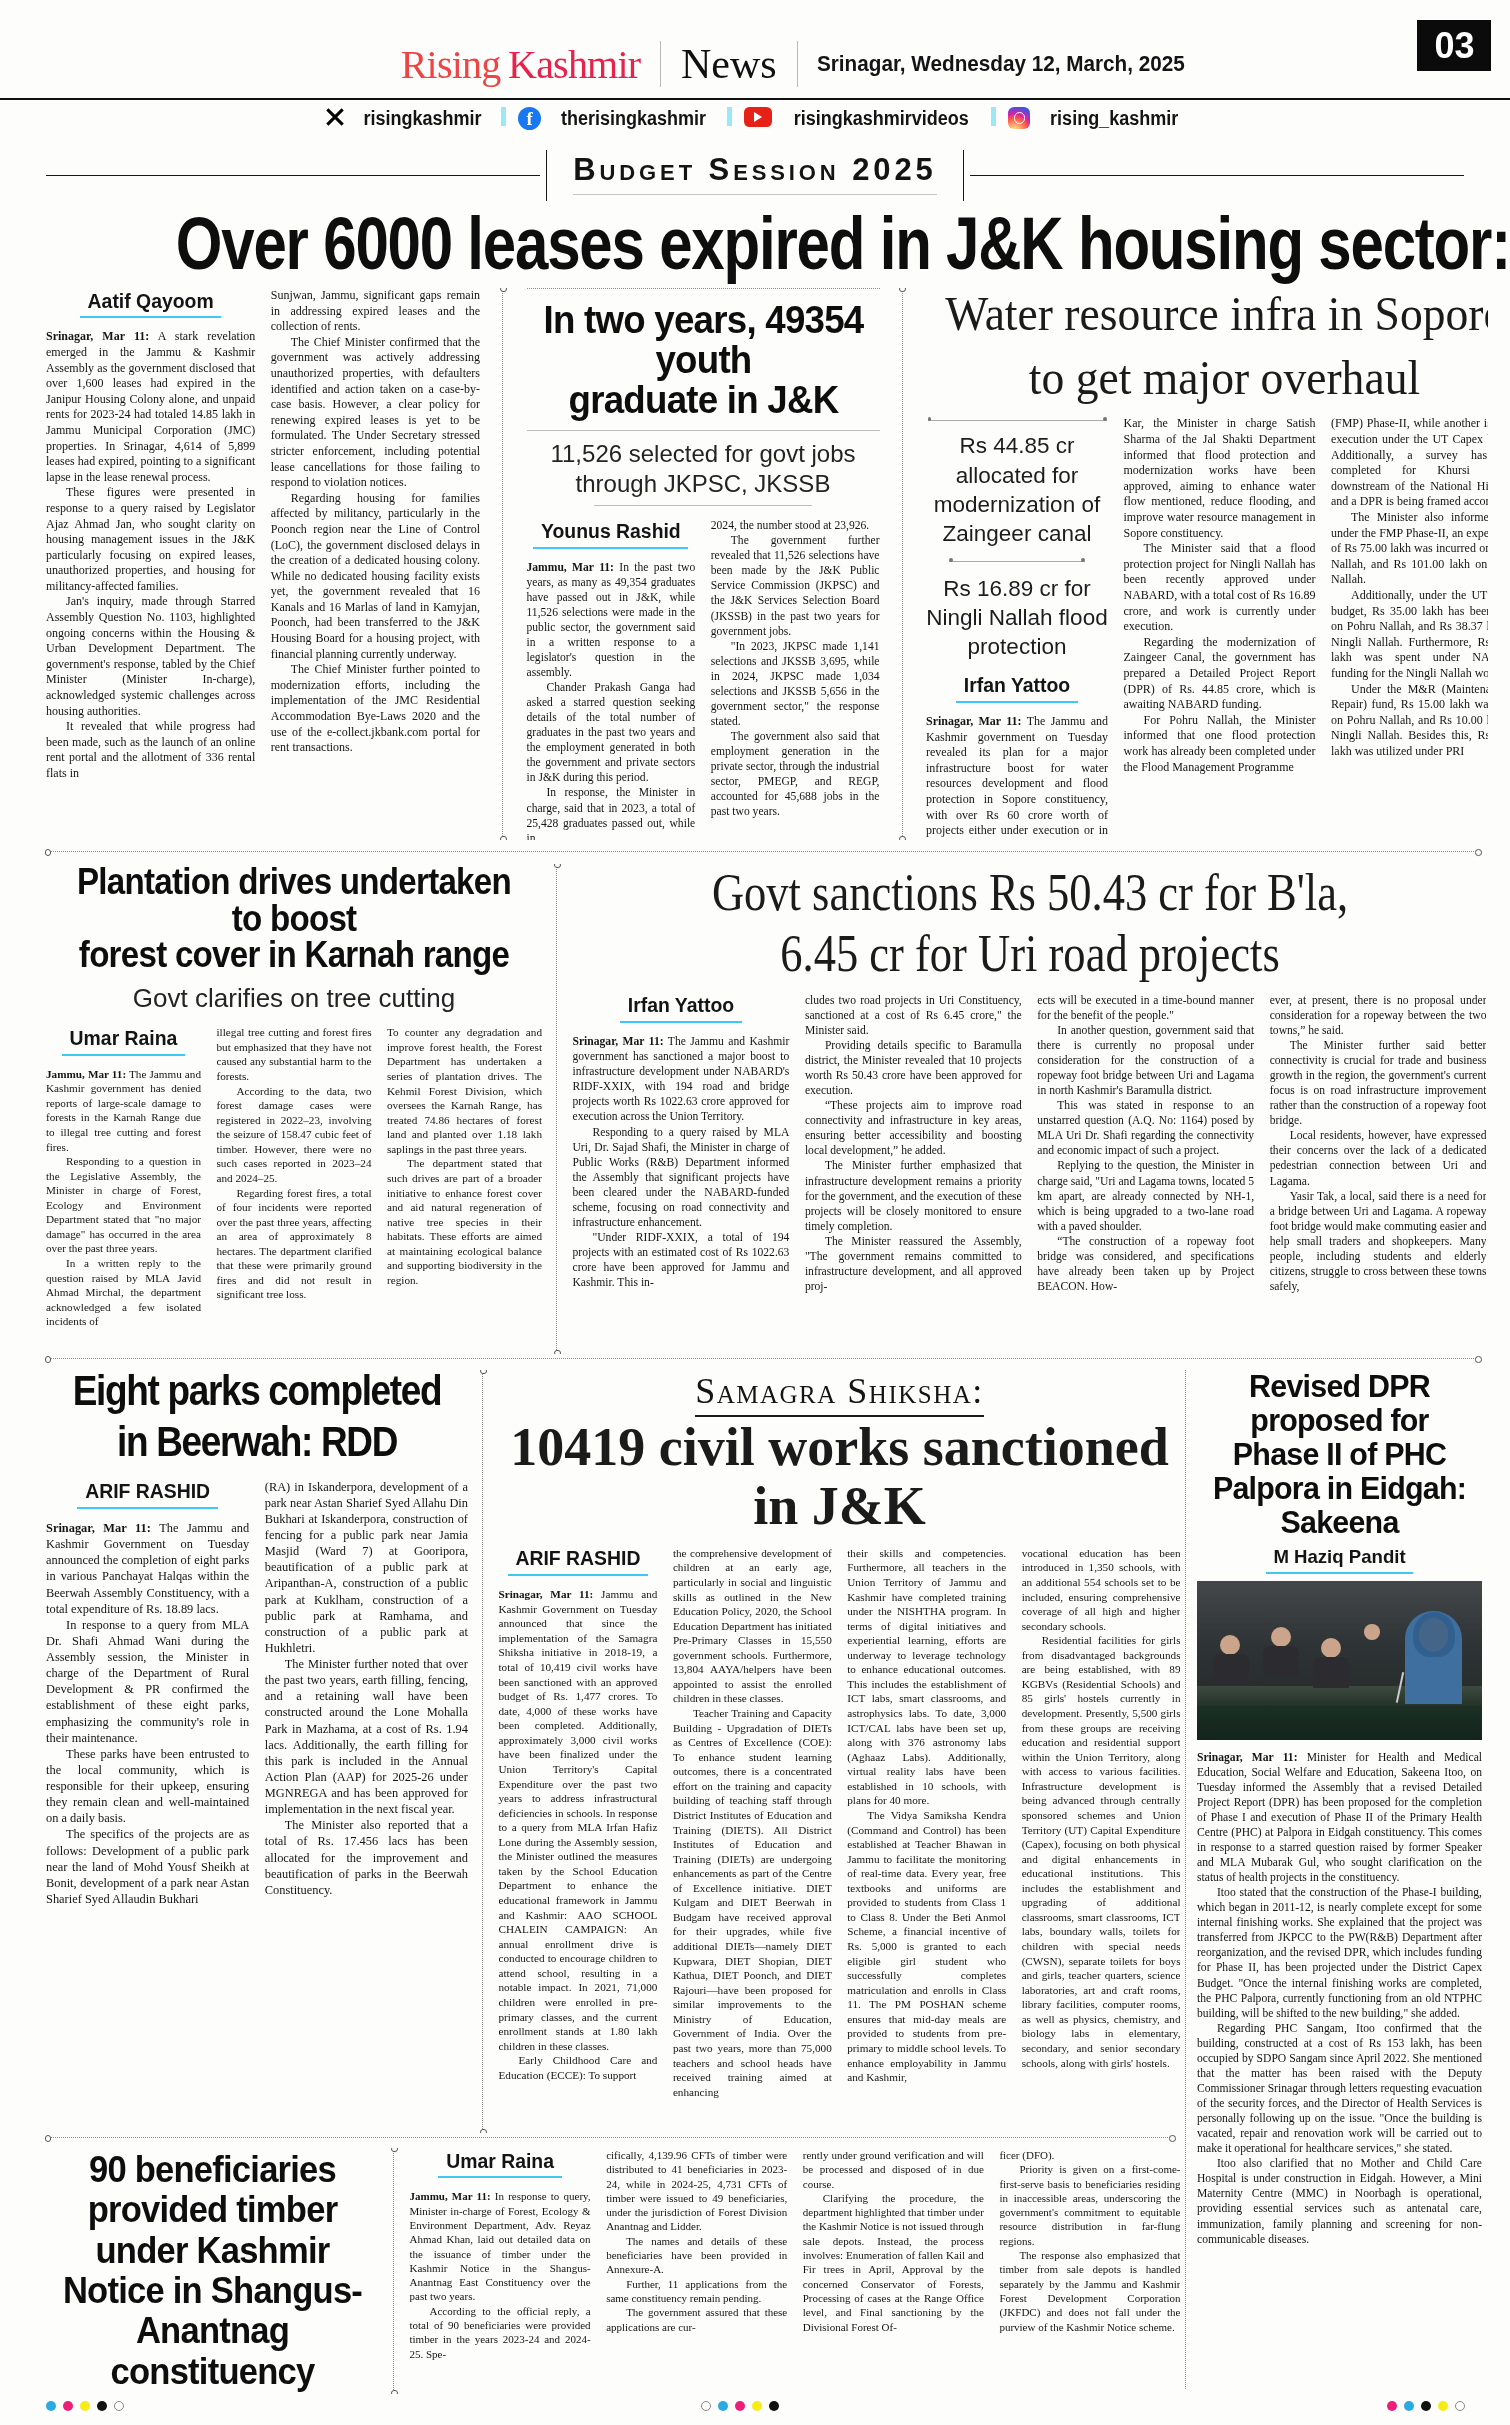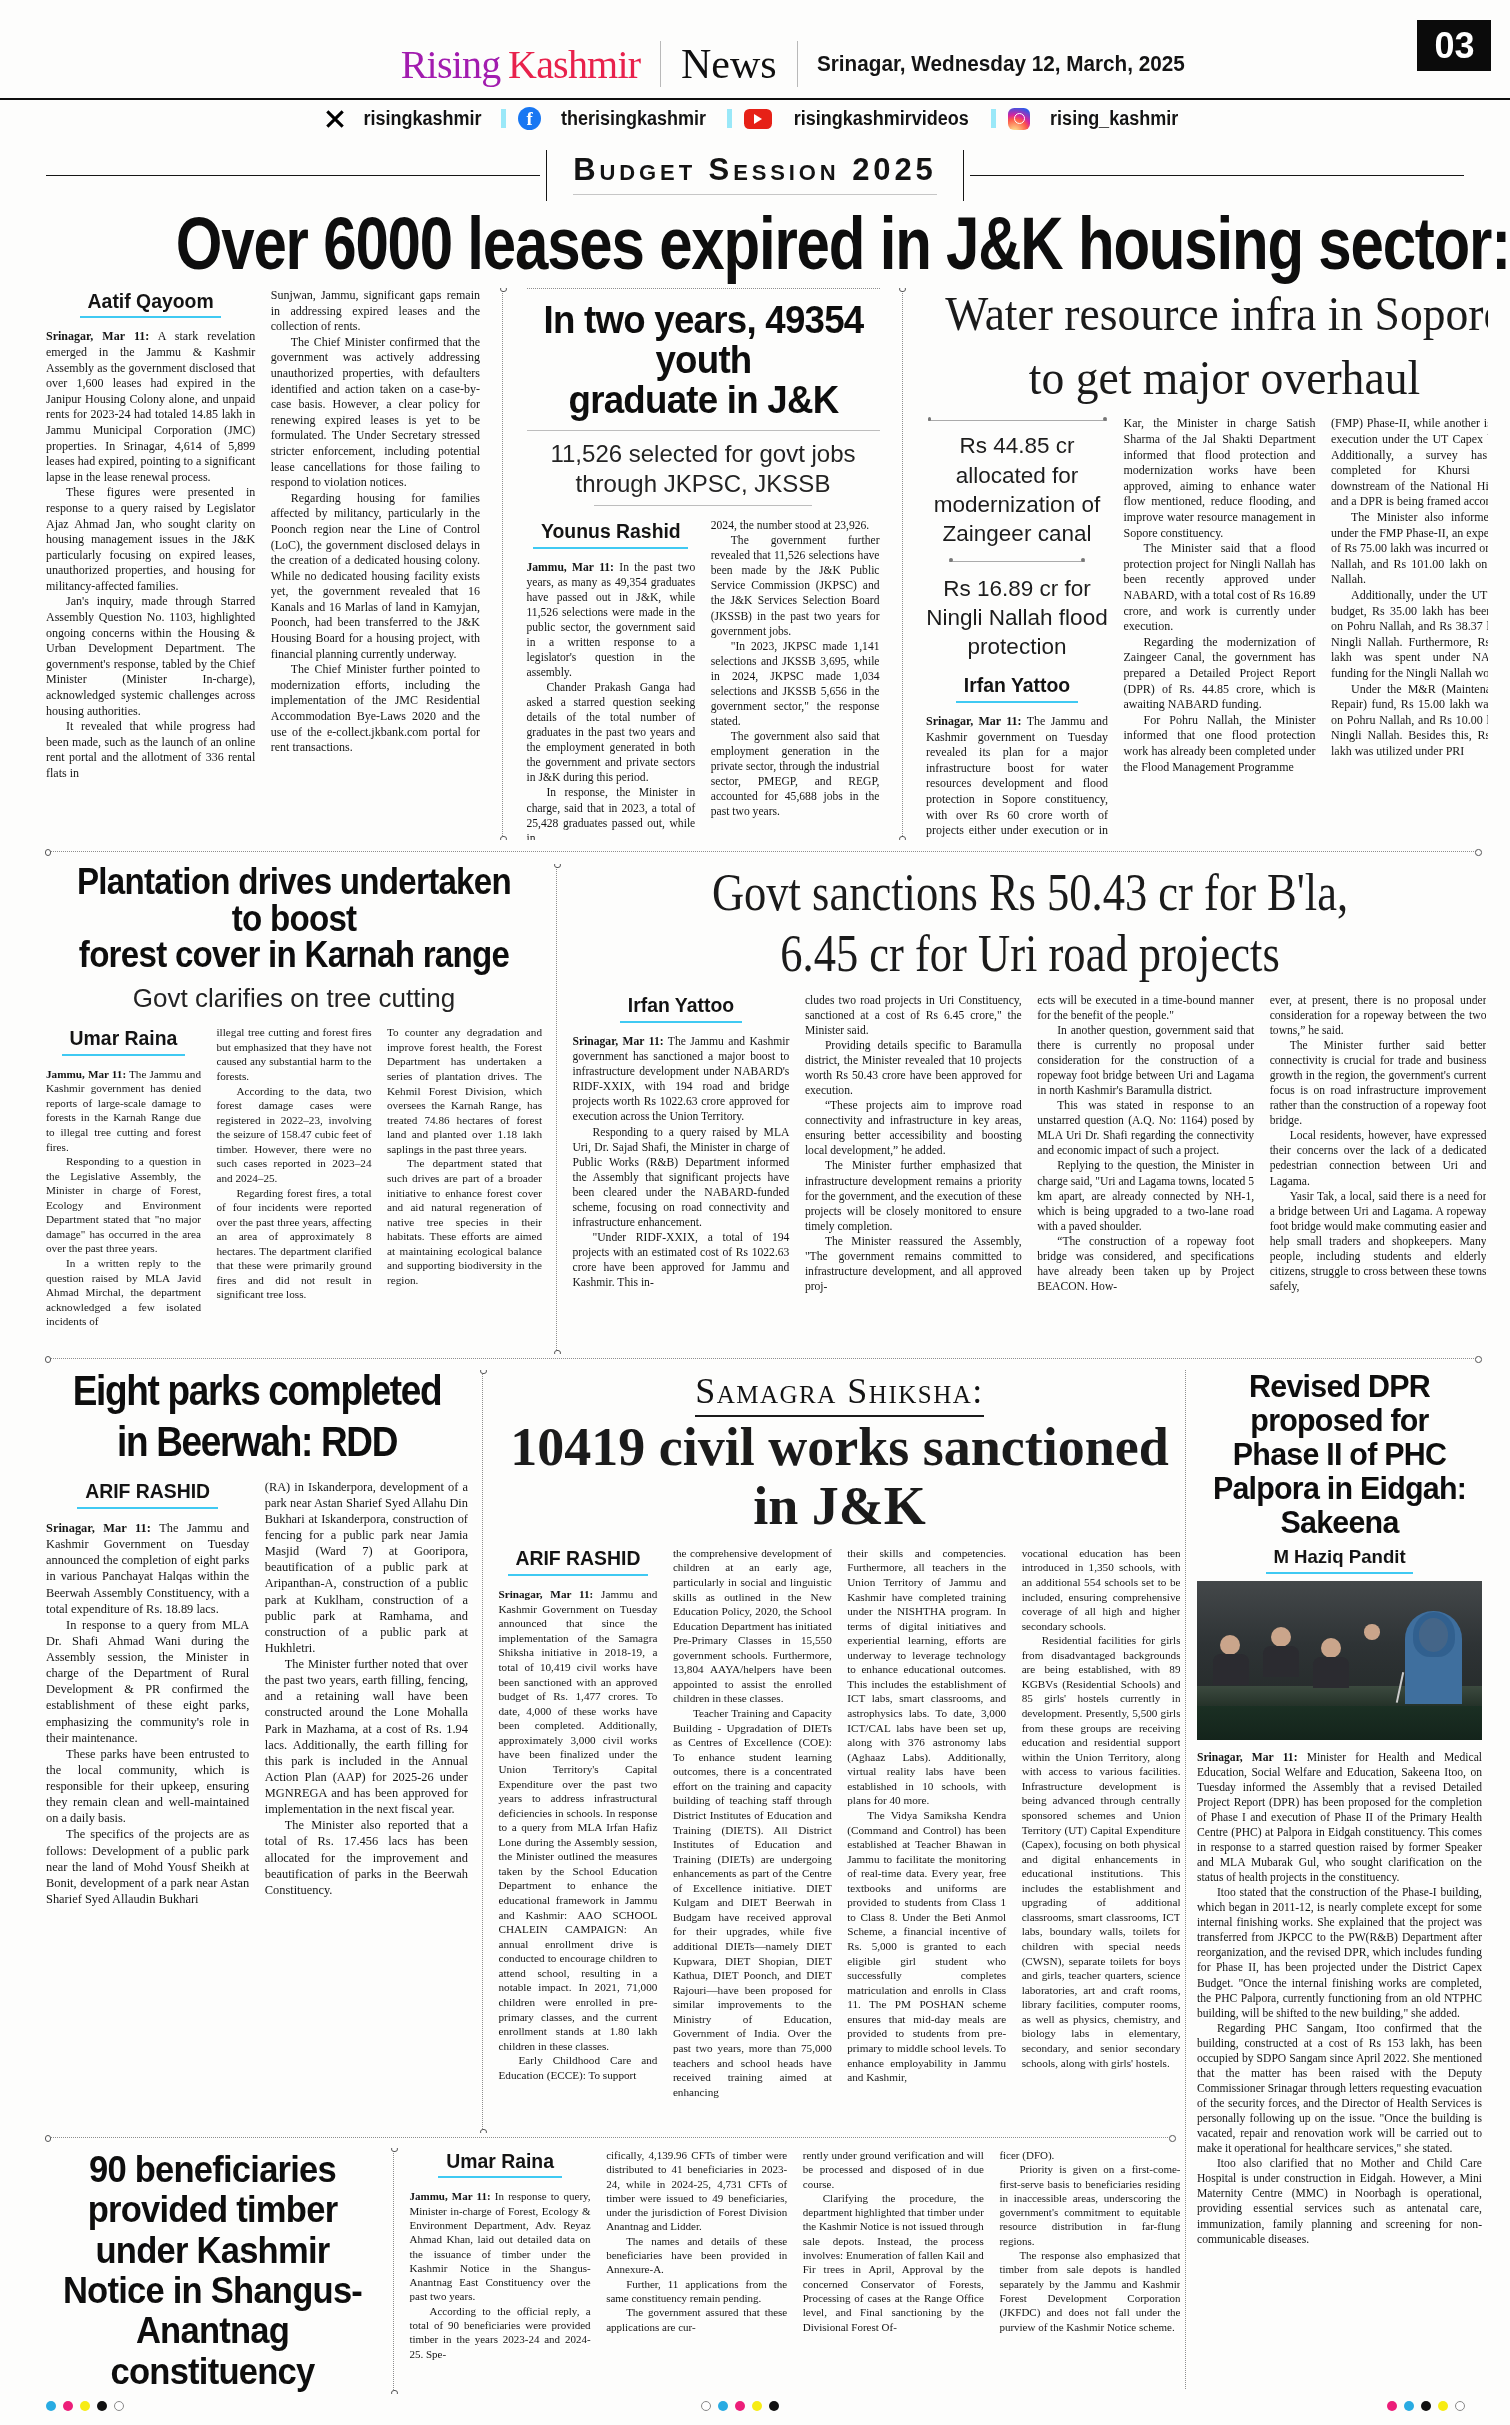--- a/index.html
+++ b/index.html
@@ -3,30 +3,30 @@
 <meta charset="utf-8">
 <style>
   html,body{margin:0;padding:0;}
   body{
     width:1510px;height:2426px;position:relative;background:#fdfdfc;color:#141414;
     font-family:"Liberation Serif", serif;overflow:hidden;
   }
   
   .masthead{position:absolute;top:40px;left:0;width:100%;display:flex;justify-content:center;align-items:center;gap:20px;transform:translateX(54px);}
   .brand{font-family:"Liberation Serif",serif;font-size:40px;letter-spacing:-0.8px;white-space:nowrap;}
-  .brand .b1{color:#a21caf;}
+  .brand .b1{color:#ef4444;}
   .brand .b2{color:#e8224c;margin-left:7.7px;}
   .vsep{width:0.8px;height:46px;background:#b9b9b9;}
   .news-title{font-family:"Liberation Serif",serif;font-size:42px;color:#101010;}
   .edition-date{font-family:"Liberation Sans",sans-serif;font-weight:700;font-size:22.5px;transform:scaleX(.92);transform-origin:left center;white-space:nowrap;}
   .page-number{position:absolute;top:20px;right:18.6px;width:74px;height:51px;background:#0b0b0b;color:#fff;
     display:flex;align-items:center;justify-content:center;font-family:"Liberation Sans",sans-serif;font-weight:700;font-size:36px;}
   .top-rule{position:absolute;top:98px;left:0;width:100%;height:2.3px;background:#101010;}
   
-  .social{position:absolute;top:107px;left:0;width:100%;display:flex;justify-content:center;align-items:center;gap:12.4px;}
+  .social{position:absolute;top:107px;left:0;width:100%;display:flex;justify-content:center;align-items:flex-start;gap:12.4px;}
   .social .handle{font-family:"Liberation Sans",sans-serif;font-weight:700;font-size:20px;transform:scaleX(.9);white-space:nowrap;}
   .social .sep{width:4.6px;height:18.6px;background:#9ae8f8;}
   .icon-x{width:20px;height:20px;display:inline-block;}
   .icon-fb{width:23px;height:23px;border-radius:50%;background:#1877f2;color:#fff;display:inline-flex;align-items:center;justify-content:center;
     font-family:"Liberation Serif",serif;font-weight:700;font-size:18.6px;}
   .icon-yt{width:28px;height:20px;border-radius:5.4px;background:#e62117;display:inline-flex;align-items:center;justify-content:center;}
   .icon-yt i{display:block;width:0;height:0;border-left:8.5px solid #fff;border-top:5.4px solid transparent;border-bottom:5.4px solid transparent;}
   .icon-ig{width:22px;height:22px;border-radius:6.2px;display:inline-flex;align-items:center;justify-content:center;
     background:radial-gradient(circle at 30% 110%, #fdf497 0%, #fd5949 45%, #d6249f 60%, #285AEB 90%);}
   .icon-ig i{display:block;width:9.3px;height:9.3px;border:1.5px solid #fff;border-radius:50%;}

